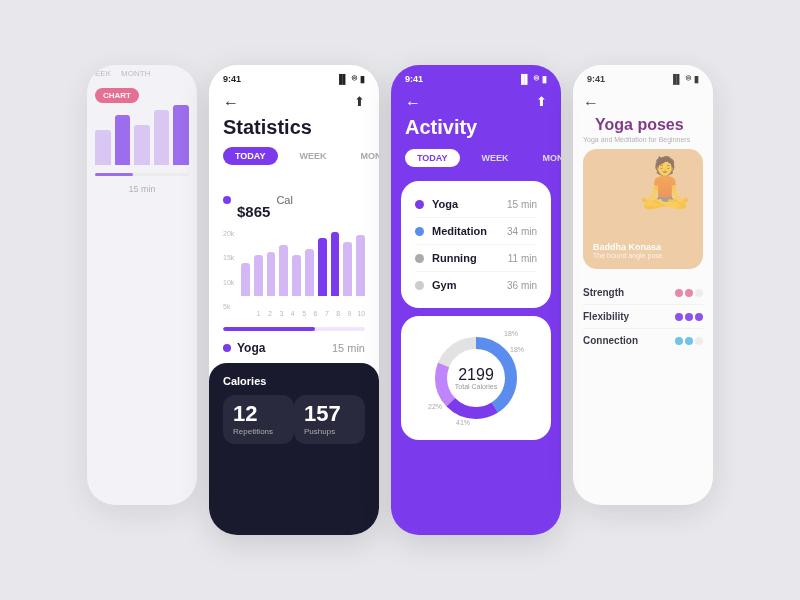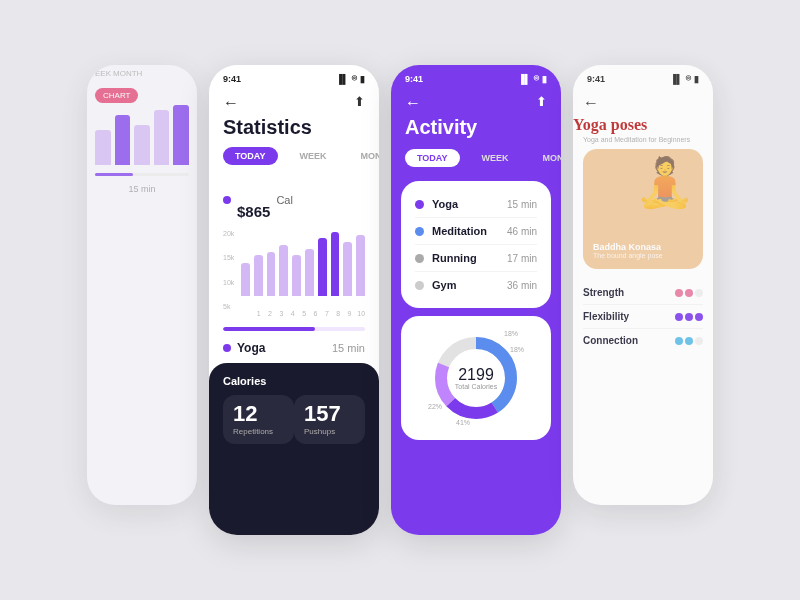--- a/index.html
+++ b/index.html
@@ -261,21 +261,21 @@
     }
     .donut-num { font-size: 16px; font-weight: 400; color: #1a1a2e; line-height: 1; }
     .donut-label { font-size: 7px; color: #999; }
 
     
     .p4-header {
       padding: 4px 10px 4px;
       display: flex;
       align-items: center;
     }
-    .p4-title { font-size: 16px; font-weight: 800; color: #b91c1c; padding: 2px 0; font-family: Liberation Serif, serif; }
+    .p4-title { font-size: 16px; font-weight: 800; color: #701a75; padding: 2px 22px; }
     .p4-subtitle { font-size: 7px; color: #aaa; padding: 0 10px 6px; }
 
     .yoga-img-card {
       margin: 0 10px 8px;
       background: #f0c89a;
       border-radius: 14px;
       height: 120px;
       display: flex;
       align-items: flex-end;
       justify-content: flex-start;
@@ -298,22 +298,22 @@
       display: flex;
       align-items: center;
       justify-content: space-between;
       padding: 6px 0;
       border-bottom: 1px solid #f3f3f3;
     }
     .yoga-stat-row:last-child { border-bottom: none; }
     .yoga-stat-name { font-size: 10px; font-weight: 600; color: #1a1a2e; }
     .stat-dots { display: flex; gap: 2px; }
     .stat-dot { width: 8px; height: 8px; border-radius: 50%; }
-    .p1-tab-row { display: flex; gap: 2px; padding: 4px 8px; font-size: 8px; color: #aaa; }
-    .p1-chart-btn { background: #e53e6e; color: #fff; border-radius: 8px; padding: 3px 8px; font-size: 8px; font-weight: 400; margin: 6px 8px; display: inline-block; }
+    .p1-tab-row { display: flex; gap: 10px; padding: 4px 8px; font-size: 8px; color: #aaa; }
+    .p1-chart-btn { background: #e53e6e; color: #fff; border-radius: 8px; padding: 3px 8px; font-size: 8px; font-weight: 700; margin: 6px 8px; display: inline-block; }
     .p1-bars {
       display: flex;
       align-items: flex-end;
       gap: 4px;
       height: 60px;
       padding: 4px 8px;
     }
     .p1-bar { border-radius: 3px 3px 0 0; background: #d4b8f5; flex: 1; }
     .p1-bar.active { background: #7c3aed; }
     .p1-progress { margin: 4px 8px; height: 3px; background: #eee; border-radius: 2px; }
@@ -457,28 +457,28 @@
           <div class="act-dot" style="background:#7c3aed"></div>
           <span class="act-name">Yoga</span>
         </div>
         <span class="act-time">15 min</span>
       </div>
       <div class="activity-item">
         <div class="activity-left">
           <div class="act-dot" style="background:#5b8dee"></div>
           <span class="act-name">Meditation</span>
         </div>
-        <span class="act-time">46 min</span>
+        <span class="act-time">34 min</span>
       </div>
       <div class="activity-item">
         <div class="activity-left">
           <div class="act-dot" style="background:#aaa"></div>
           <span class="act-name">Running</span>
         </div>
-        <span class="act-time">17 min</span>
+        <span class="act-time">11 min</span>
       </div>
       <div class="activity-item">
         <div class="activity-left">
           <div class="act-dot" style="background:#ccc"></div>
           <span class="act-name">Gym</span>
         </div>
         <span class="act-time">36 min</span>
       </div>
     </div>
 

